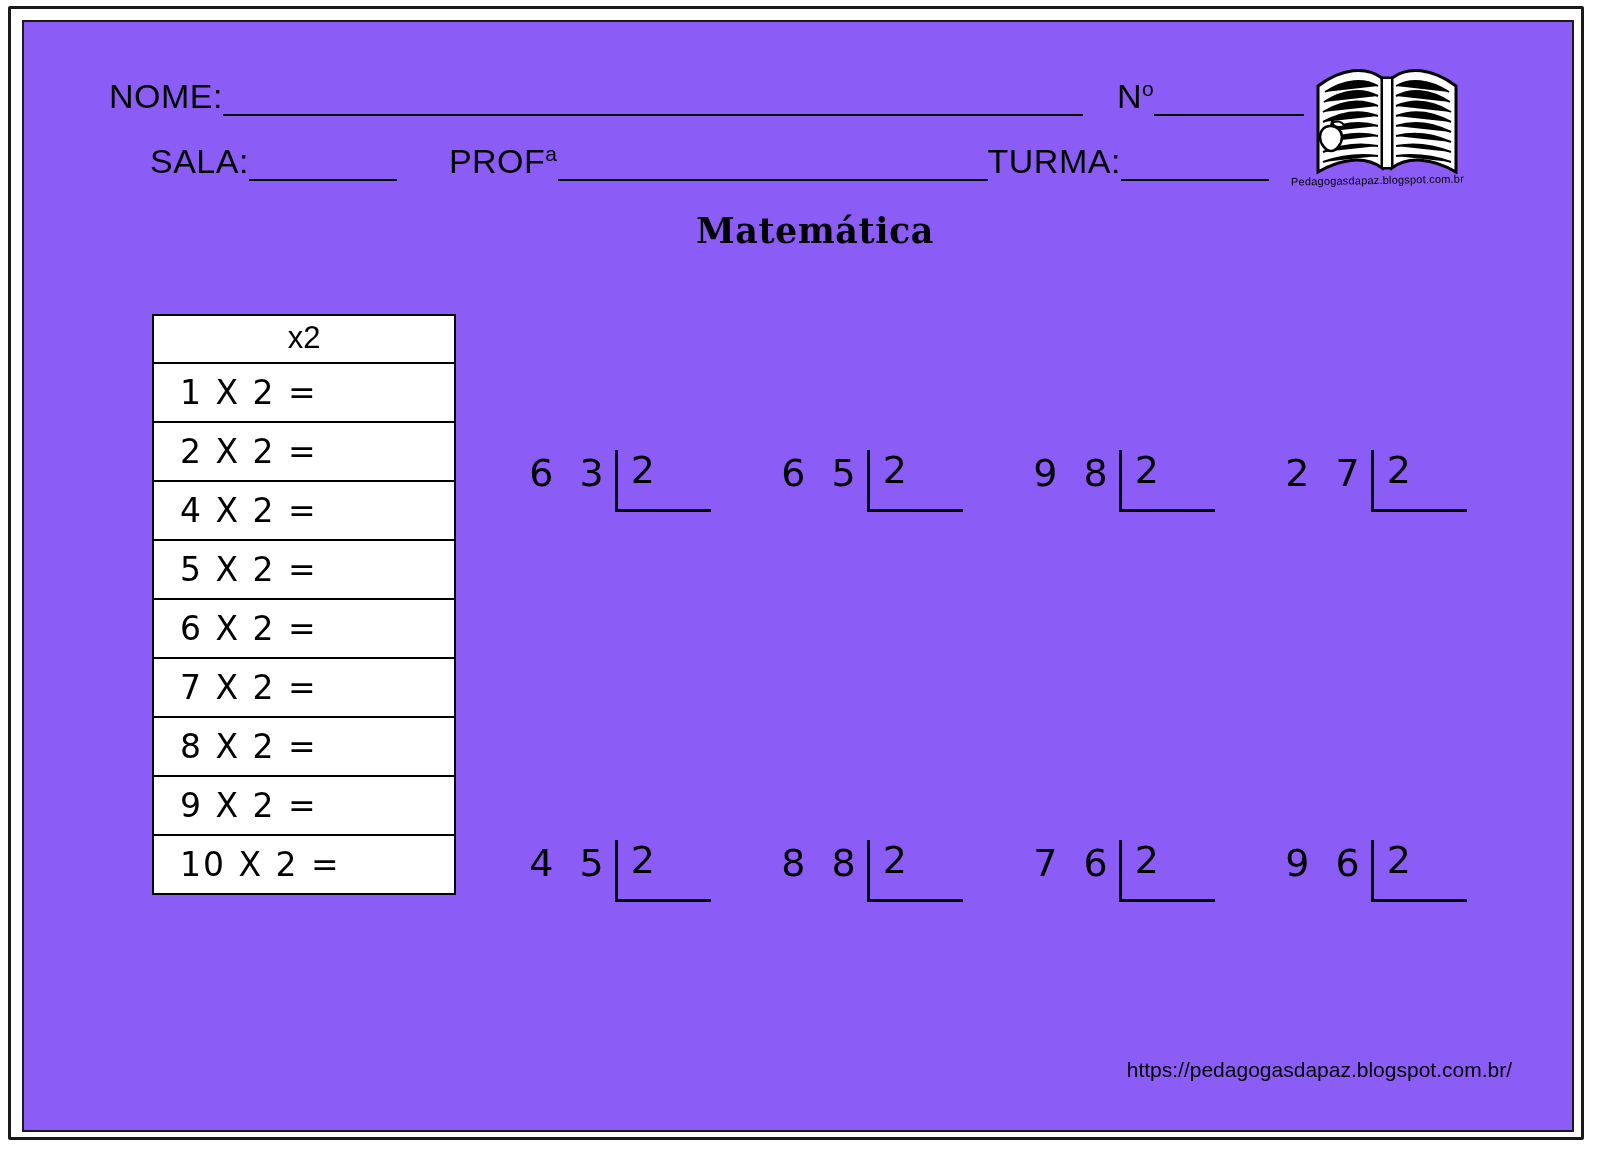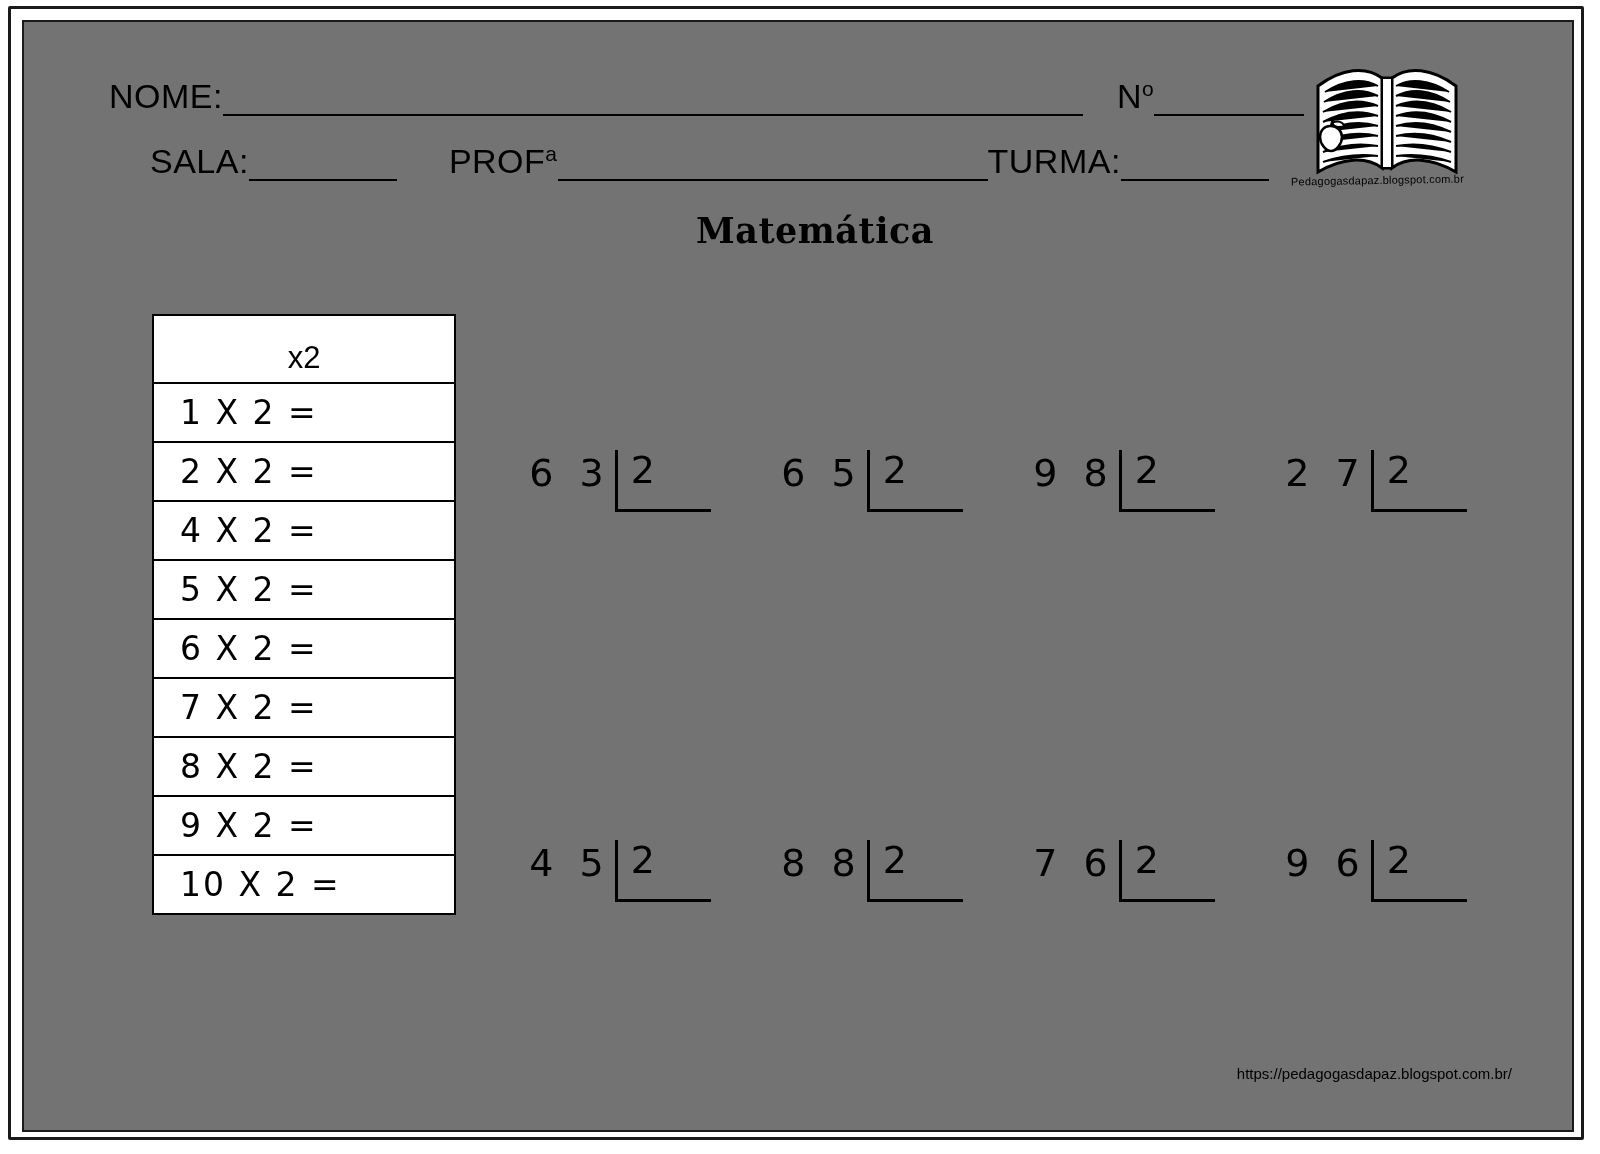--- a/index.html
+++ b/index.html
@@ -27,21 +27,21 @@
     border: 3px solid #1a1a1a;
     border-radius: 2px;
   }
   .frame-inner {
     position: absolute;
     left: 22px;
     top: 20px;
     width: 1548px;
     height: 1108px;
     border: 2px solid #1a1a1a;
-    background: #737373;
+    background: #8b5cf6;
   }
 
   
   .header {
     position: absolute;
     left: 0;
     top: 0;
     width: 100%;
   }
   .hdr-row {
@@ -108,21 +108,21 @@
     position: absolute;
     left: 128px;
     top: 292px;
     width: 300px;
     border: 2.5px solid #000;
     background: #fff;
   }
   .table-head {
     text-align: center;
     font-size: 31px;
-    padding: 24px 0 6px 0;
+    padding: 4px 0 6px 0;
     border-bottom: 2.5px solid #000;
     font-family: "Liberation Sans", sans-serif;
   }
   .table-row {
     border-bottom: 2.5px solid #000;
     height: 57px;
     display: flex;
     align-items: center;
     padding-left: 26px;
     font-size: 33px;
@@ -195,21 +195,21 @@
     top: -2px;
     font-size: 38px;
     font-family: "DejaVu Sans", sans-serif;
   }
 
   
   .footer-url {
     position: absolute;
     right: 60px;
     bottom: 48px;
-    font-size: 15px;
+    font-size: 21px;
     font-family: "Liberation Sans", sans-serif;
     color: #000;
     margin-top: 32px;
   }
 </style>
 </head>
 <body>
 
 <div class="page">
 

